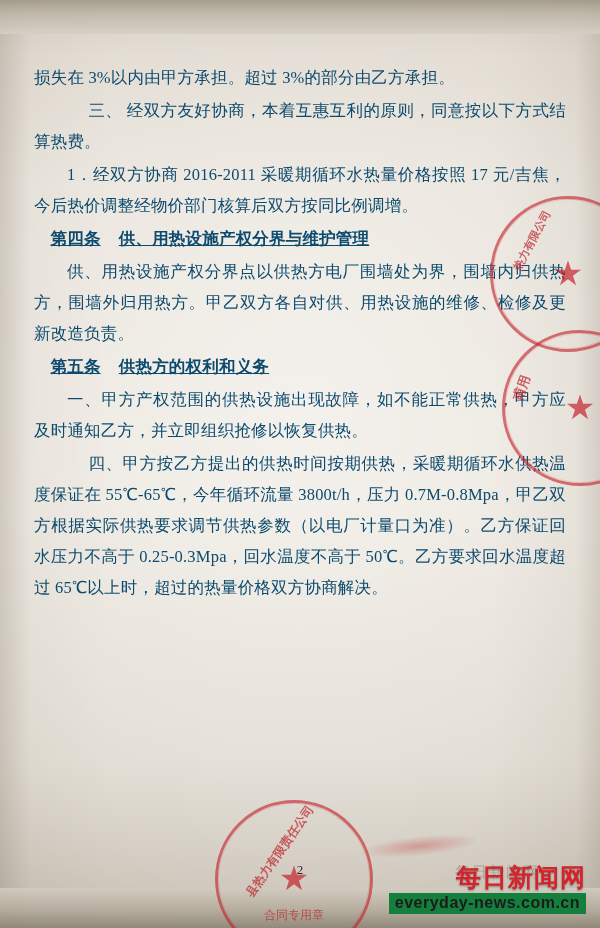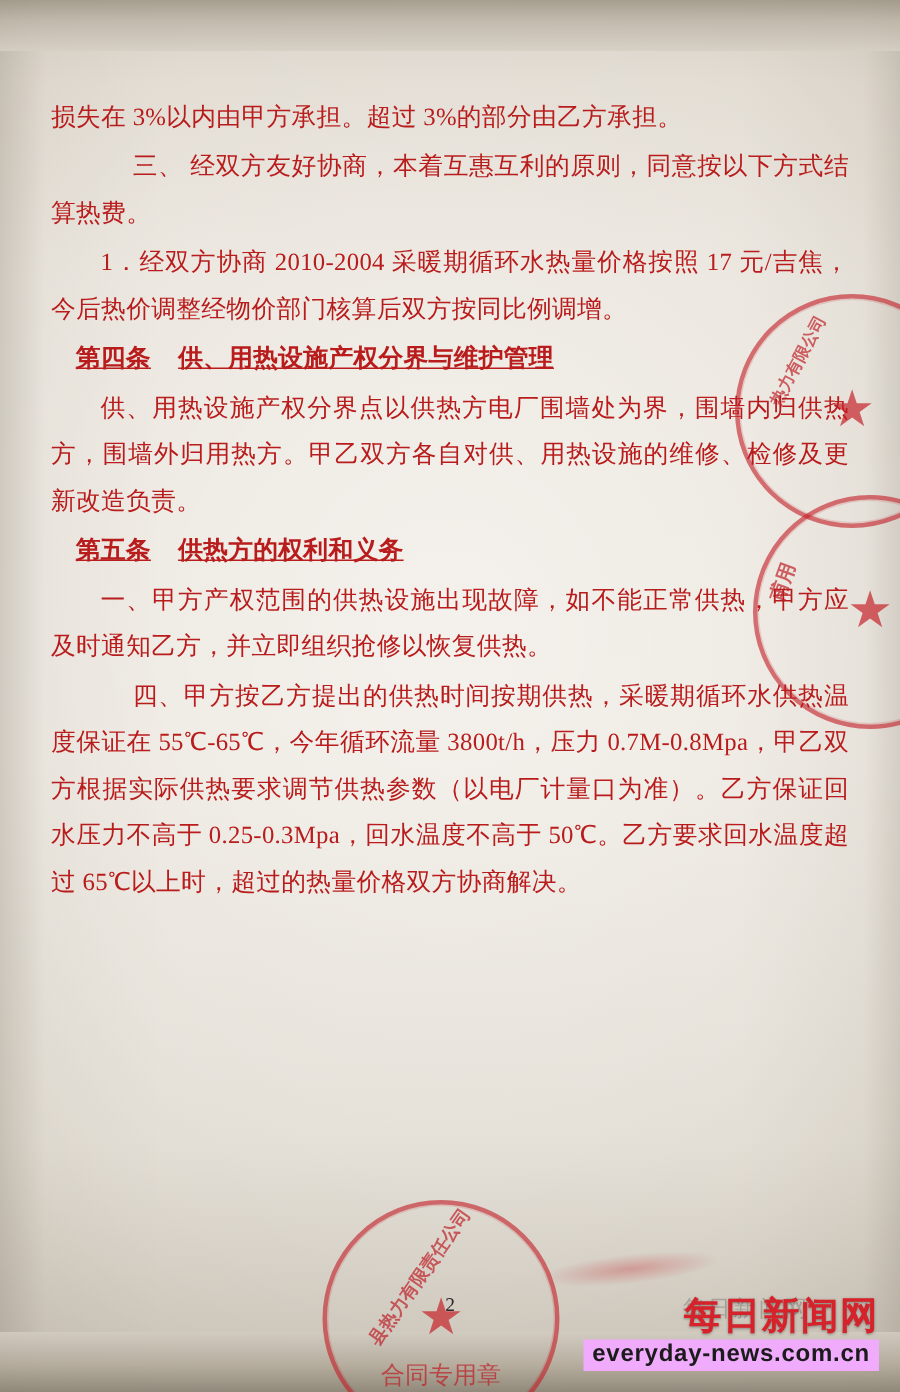--- a/index.html
+++ b/index.html
@@ -46,21 +46,21 @@
     background: linear-gradient(0deg, #8c8475 0%, #b4ab9c 45%, #d2cbc0 100%);
     opacity: .9;
   }
 
   
   #doc {
     position: absolute;
     left: 34px;
     top: 62px;
     width: 532px;
-    color: #b91c1c;
+    color: #0c4a6e;
     font-size: 16.5px;
     line-height: 31px;
     text-align: justify;
     letter-spacing: .2px;
   }
   .p {
     margin: 0 0 2px 0;
   }
   .ind1 { text-indent: 2em; }
   .ind2 { text-indent: 3.3em; }
@@ -121,21 +121,21 @@
   
   #seal-bottom {
     left: 215px; top: 800px;
     width: 152px; height: 152px;
   }
   .seal-bottom-inner-text {
     position: absolute;
     left: 50%; top: 50%;
     transform: translate(-50%, 28px);
     color: rgba(190,28,36,.8);
-    font-size: 16px;
+    font-size: 12px;
     white-space: nowrap;
     font-family: Liberation Mono, monospace;
   }
 
   
   .ink-smudge {
     position: absolute;
     right: 120px; bottom: 72px;
     width: 120px; height: 20px;
     background: radial-gradient(ellipse at center, rgba(190,30,36,.30), rgba(190,30,36,0) 70%);
@@ -154,21 +154,21 @@
   #wm-cn {
     color: #d6222a;
     font-size: 25px;
     font-weight: bold;
     letter-spacing: 1px;
     text-shadow: 0 1px 2px rgba(0,0,0,.35);
     line-height: 1.1;
   }
   #wm-url {
     margin-top: 2px;
-    background: #f0abfc;
+    background: #15803d;
     color: #1b1b1b;
     font-family: "Liberation Sans", sans-serif;
     font-size: 16px;
     font-weight: bold;
     letter-spacing: .5px;
     padding: 1px 6px 2px 6px;
     display: inline-block;
   }
   
   #wm-ghost {
@@ -185,21 +185,21 @@
 <body>
 
 <div id="page">
   <div id="paper"></div>
   <div class="edge-top"></div>
   <div class="edge-bottom"></div>
 
   <div id="doc">
     <p class="p">损失在 3%以内由甲方承担。超过 3%的部分由乙方承担。</p>
     <p class="p ind2">三、 经双方友好协商，本着互惠互利的原则，同意按以下方式结算热费。</p>
-    <p class="p ind1">1．经双方协商 2010-2004 采暖期循环水热量价格按照 17 元/吉焦，今后热价调整经物价部门核算后双方按同比例调增。</p>
+    <p class="p ind1">1．经双方协商 2016-2011 采暖期循环水热量价格按照 17 元/吉焦，今后热价调整经物价部门核算后双方按同比例调增。</p>
     <p class="p heading">
       <span>第四条</span><span class="gap"></span><span>供、用热设施产权分界与维护管理</span>
     </p>
     <p class="p ind1">供、用热设施产权分界点以供热方电厂围墙处为界，围墙内归供热方，围墙外归用热方。甲乙双方各自对供、用热设施的维修、检修及更新改造负责。</p>
     <p class="p heading">
       <span>第五条</span><span class="gap"></span><span>供热方的权利和义务</span>
     </p>
     <p class="p ind1">一、甲方产权范围的供热设施出现故障，如不能正常供热，甲方应及时通知乙方，并立即组织抢修以恢复供热。</p>
     <p class="p ind2 blur-line">四、甲方按乙方提出的供热时间按期供热，采暖期循环水供热温度保证在 55℃-65℃，今年循环流量 3800t/h，压力 0.7M-0.8Mpa，甲乙双方根据实际供热要求调节供热参数（以电厂计量口为准）。乙方保证回水压力不高于 0.25-0.3Mpa，回水温度不高于 50℃。乙方要求回水温度超过 65℃以上时，超过的热量价格双方协商解决。</p>
   </div>

